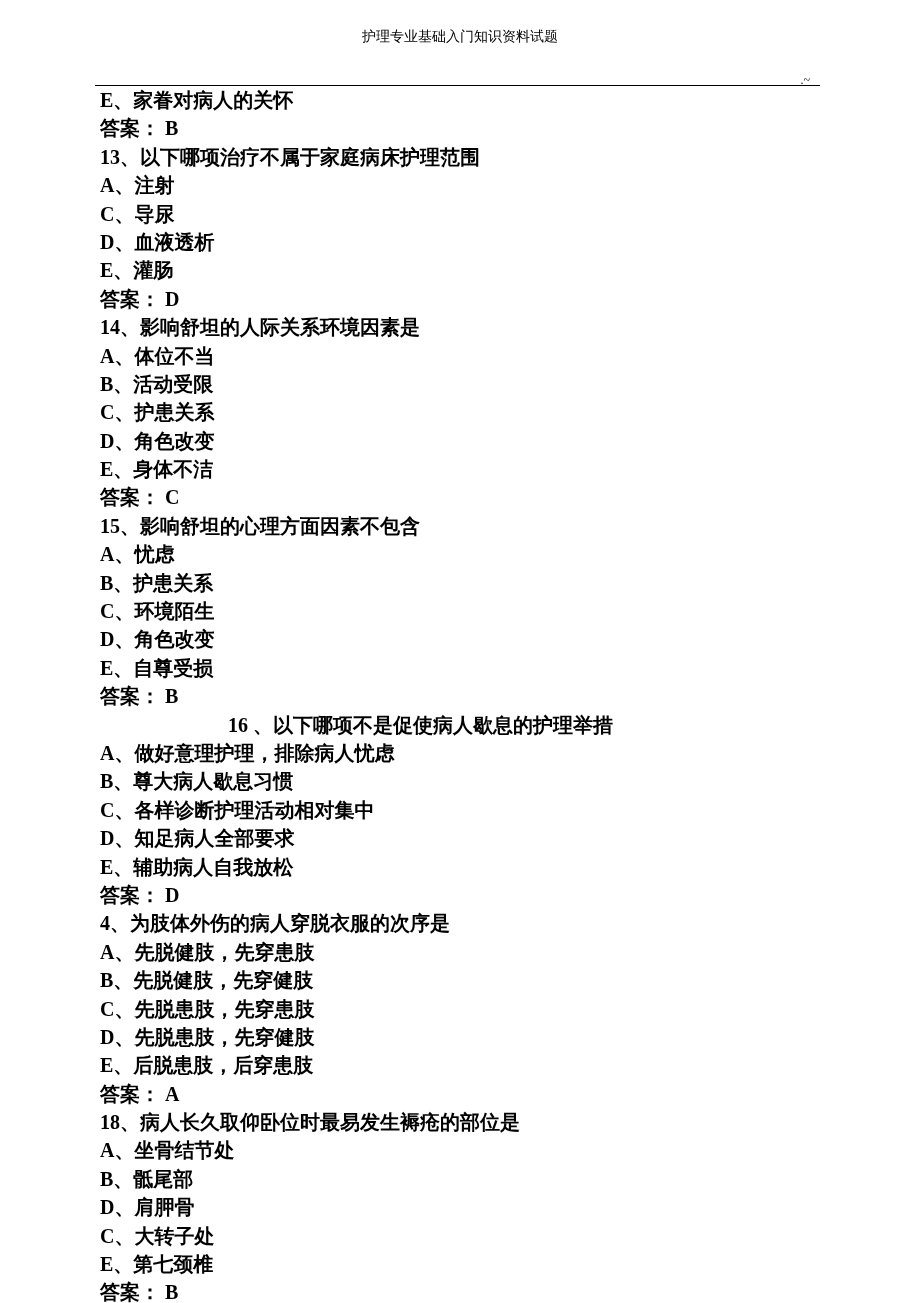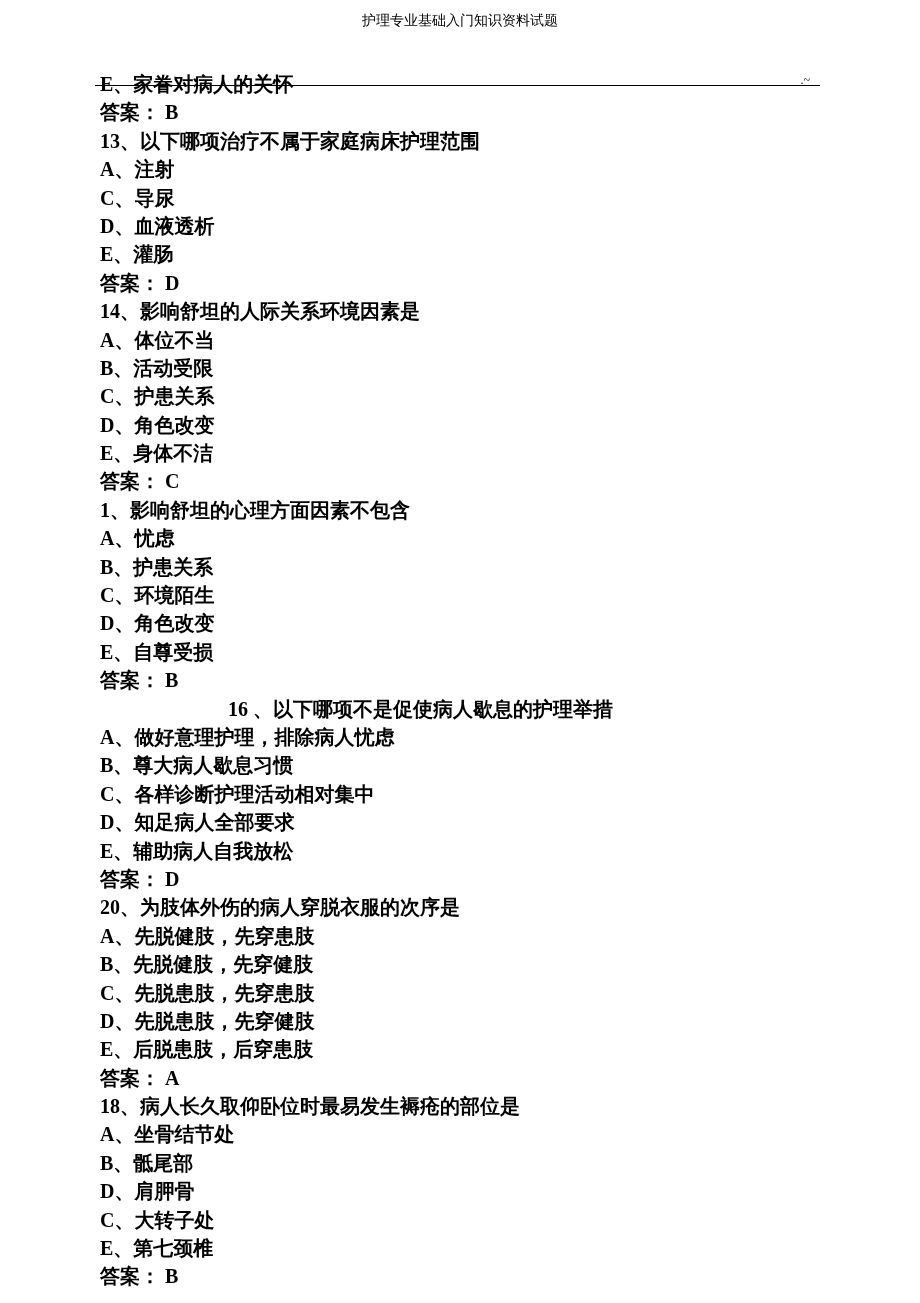--- a/index.html
+++ b/index.html
@@ -7,21 +7,21 @@
       font-size: 14px;
       color: #000;
       background: #fff;
       margin: 0;
       padding: 0;
       width: 920px;
     }
     .page-header {
       text-align: center;
       font-size: 14px;
-      padding-top: 12px;
+      padding-top: 28px;
       padding-bottom: 40px;
     }
     .page-marker {
       position: absolute;
       right: 110px;
       top: 73px;
       font-size: 12px;
     }
     .content-wrapper {
       position: relative;
@@ -66,35 +66,35 @@
       <div class="line">D、血液透析</div>
       <div class="line">E、灌肠</div>
       <div class="line">答案： D</div>
       <div class="line">14、影响舒坦的人际关系环境因素是</div>
       <div class="line">A、体位不当</div>
       <div class="line">B、活动受限</div>
       <div class="line">C、护患关系</div>
       <div class="line">D、角色改变</div>
       <div class="line">E、身体不洁</div>
       <div class="line">答案： C</div>
-      <div class="line">1、影响舒坦的心理方面因素不包含</div>
+      <div class="line">15、影响舒坦的心理方面因素不包含</div>
       <div class="line">A、忧虑</div>
       <div class="line">B、护患关系</div>
       <div class="line">C、环境陌生</div>
       <div class="line">D、角色改变</div>
       <div class="line">E、自尊受损</div>
       <div class="line">答案： B</div>
       <div class="line indented">16 、以下哪项不是促使病人歇息的护理举措</div>
       <div class="line">A、做好意理护理，排除病人忧虑</div>
       <div class="line">B、尊大病人歇息习惯</div>
       <div class="line">C、各样诊断护理活动相对集中</div>
       <div class="line">D、知足病人全部要求</div>
       <div class="line">E、辅助病人自我放松</div>
       <div class="line">答案： D</div>
-      <div class="line">20、为肢体外伤的病人穿脱衣服的次序是</div>
+      <div class="line">4、为肢体外伤的病人穿脱衣服的次序是</div>
       <div class="line">A、先脱健肢，先穿患肢</div>
       <div class="line">B、先脱健肢，先穿健肢</div>
       <div class="line">C、先脱患肢，先穿患肢</div>
       <div class="line">D、先脱患肢，先穿健肢</div>
       <div class="line">E、后脱患肢，后穿患肢</div>
       <div class="line">答案： A</div>
       <div class="line">18、病人长久取仰卧位时最易发生褥疮的部位是</div>
       <div class="line">A、坐骨结节处</div>
       <div class="line">B、骶尾部</div>
       <div class="line">D、肩胛骨</div>

